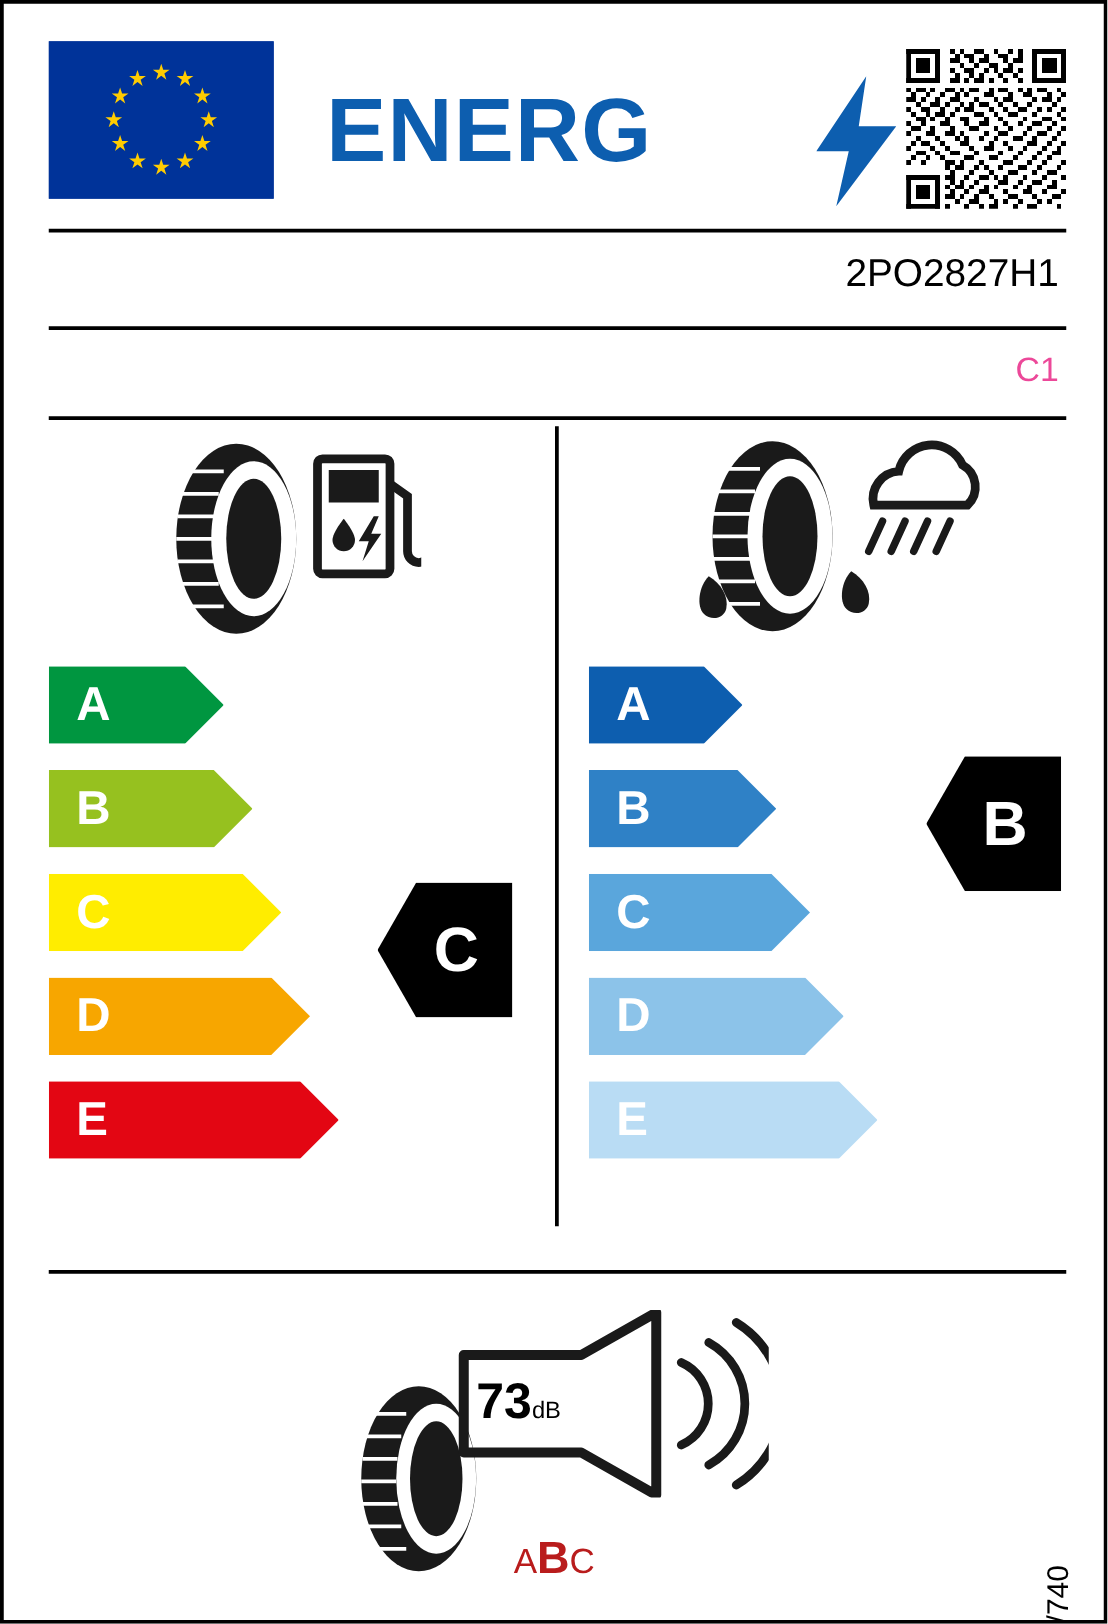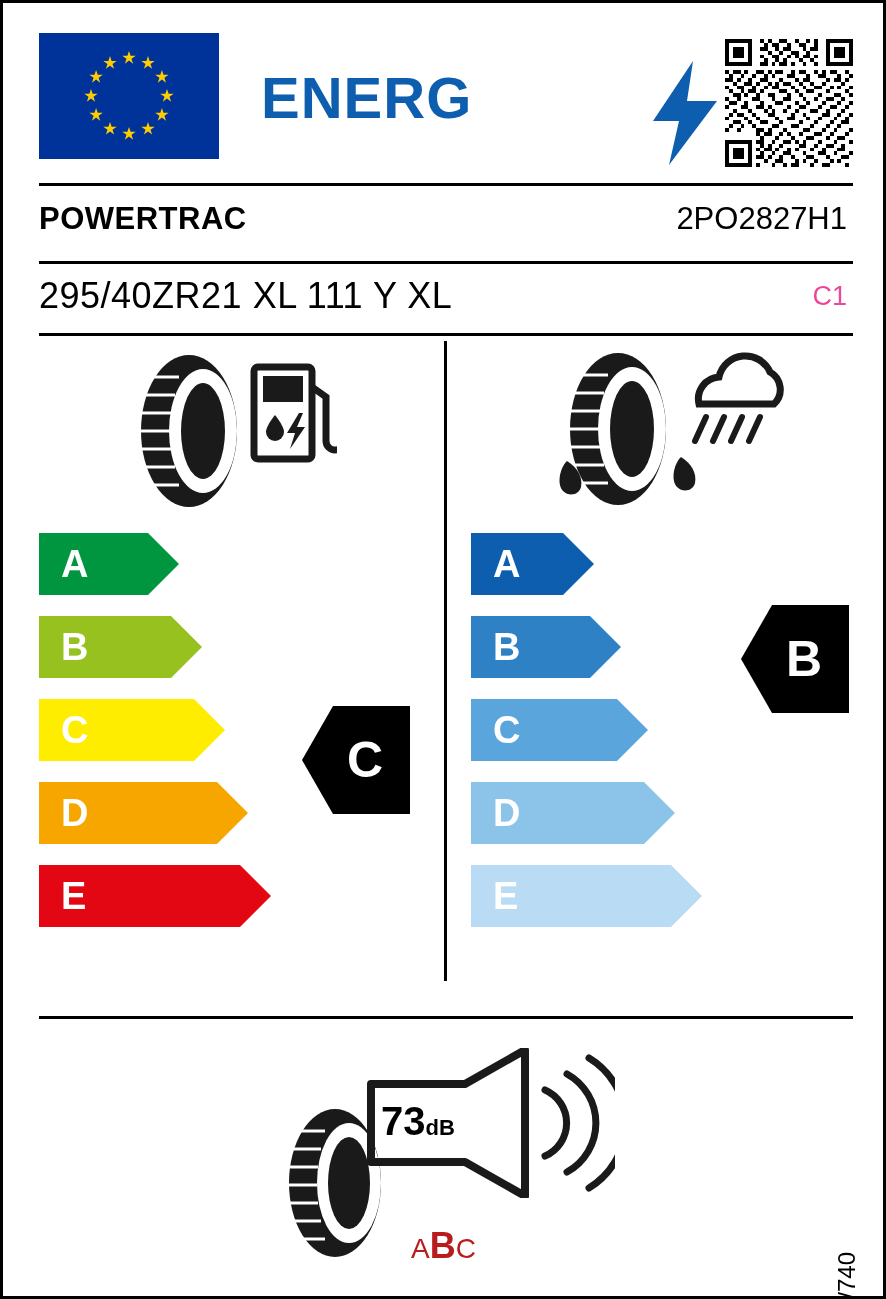--- a/index.html
+++ b/index.html
@@ -34,21 +34,21 @@
     left: 0; top: 0;
     width: 180px; height: 126px;
     background: #003399;
   }
   .eu-flag svg { display:block; }
 
   .energ-word {
     position: absolute;
     left: 222px;
     top: 36px;
-    font-size: 58px;
+    font-size: 72px;
     font-weight: bold;
     letter-spacing: 1px;
     color: #0d5eaf;
     line-height: 1;
     font-family: "Liberation Sans", sans-serif;
     text-align: center;
   }
   .energ-bolt {
     position: absolute;
     left: 614px;
@@ -192,21 +192,21 @@
   .noise-horn { position: absolute; left: 82px; top: 5px; width: 250px; height: 150px; }
   .noise-db {
     position: absolute;
     left: 98px;
     top: 58px;
     font-size: 40px;
     font-weight: bold;
     color: #000;
     line-height: 1;
   }
-  .noise-db .unit { font-size: 22px; font-weight: bold; }
+  .noise-db .unit { font-size: 19px; font-weight: normal; }
   .noise-classes {
     position: absolute;
     left: 128px;
     top: 185px;
     font-size: 30px;
     color: #b91c1c;
     line-height: 1;
   }
   .noise-classes .sel { font-size: 36px; font-weight: bold; }
   .noise-classes .off { font-size: 28px; font-weight: normal; }
@@ -558,23 +558,21 @@
       </svg>
     </div>
   </div>
 
   <div class="rule r1"></div>
   <div class="rule r2"></div>
   <div class="rule r3"></div>
   <div class="rule r4"></div>
   <div class="vdiv"></div>
 
-  <div class="brand">POWERTRAC</div>
   <div class="code">2PO2827H1</div>
-  <div class="size">295/40ZR21 XL 111 Y XL</div>
   <div class="classcode">C1</div>
 
   <div class="fuel-picto">
     <svg width="210" height="160" viewBox="0 0 210 160" aria-hidden="true">
 
       <g>
         <ellipse cx="62" cy="80" rx="48" ry="76" fill="#1a1a1a"></ellipse>
         <ellipse cx="76" cy="80" rx="34" ry="62" fill="#ffffff"></ellipse>
         <ellipse cx="76" cy="80" rx="22" ry="48" fill="#1a1a1a"></ellipse>
         <g stroke="#ffffff" stroke-width="3">

